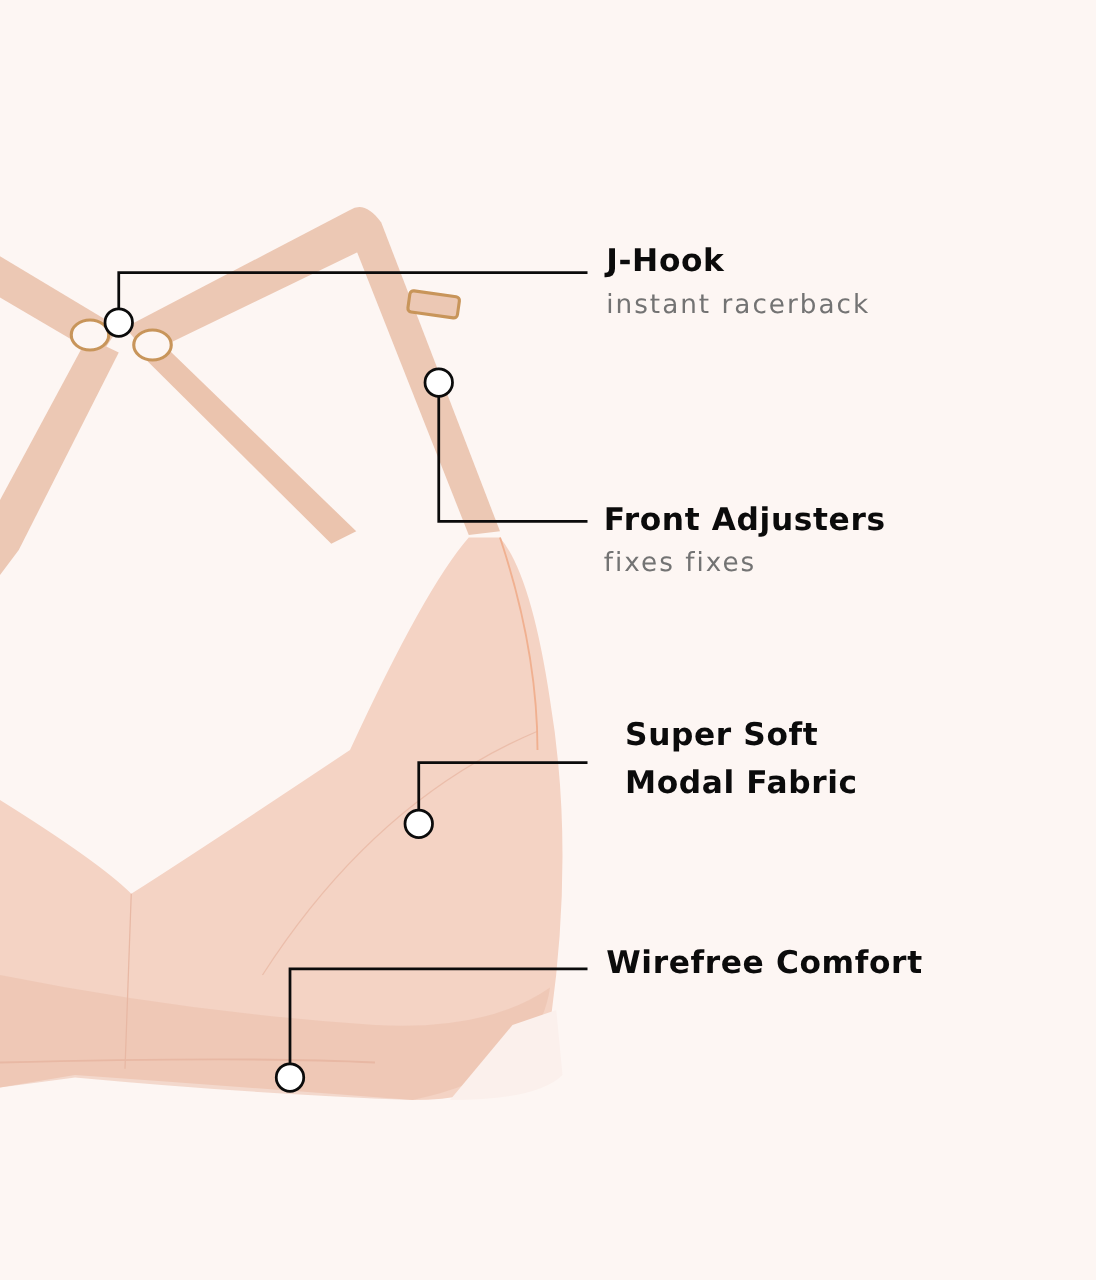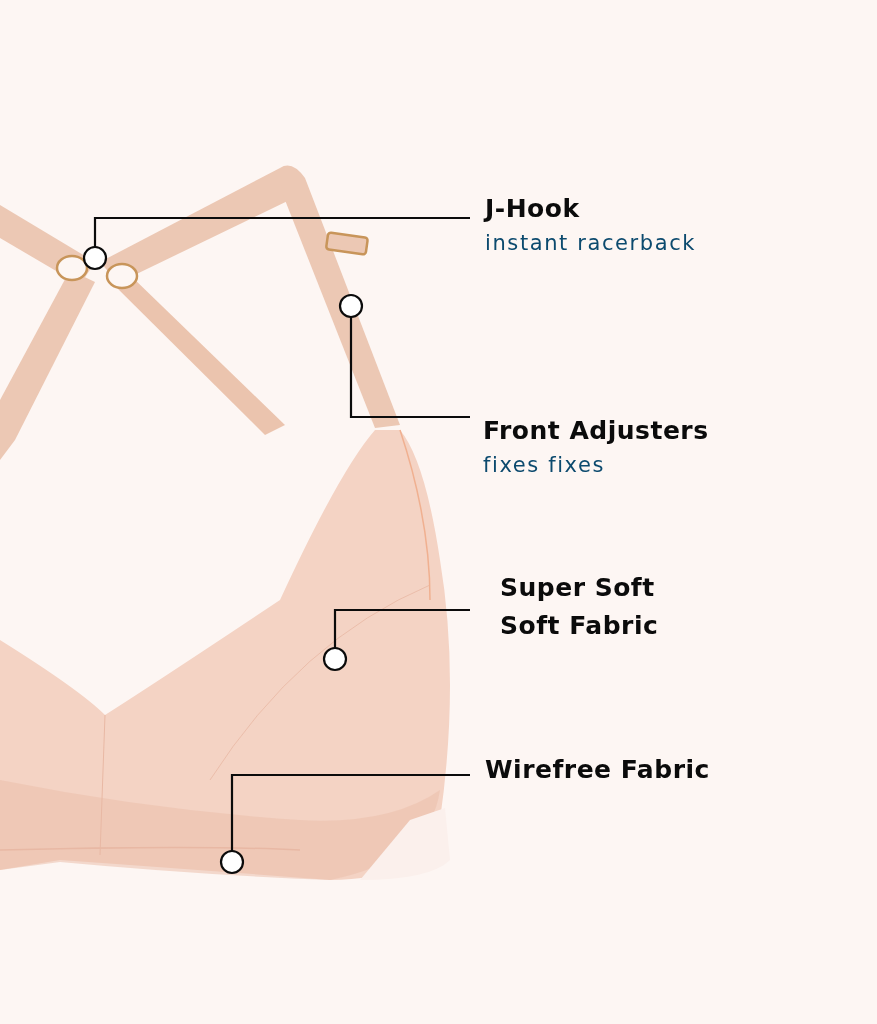--- a/index.html
+++ b/index.html
@@ -1,21 +1,21 @@
 <!DOCTYPE html>
 <html><head>
 <meta charset="utf-8">
 <style>
   html,body{margin:0;padding:0;}
   body{width:877px;height:1024px;background:#fdf6f3;position:relative;overflow:hidden;font-family:"DejaVu Sans","Liberation Sans",sans-serif;}
   .stage{position:absolute;left:0;top:0;width:877px;height:836px;}
   svg.art{position:absolute;left:0;top:0;}
   .label{position:absolute;color:#0b0b0b;}
   .title{font-weight:bold;font-size:25px;letter-spacing:0.5px;line-height:38px;}
-  .sub{font-size:21px;letter-spacing:1.6px;color:#0c4a6e;line-height:30px;}
+  .sub{font-size:21px;letter-spacing:1.6px;color:#737373;line-height:30px;}
 </style>
 </head>
 <body>
 
 <div class="stage">
   <svg class="art" width="877" height="1024" viewBox="0 0 877 1024">
 
     <path d="M0,205 L95,262 L80,285 L0,238 Z" fill="#ecc8b4"></path>
 
     <path d="M0,400 L70,270 L95,282 L15,440 L0,460 Z" fill="#ecc8b4"></path>
@@ -55,26 +55,26 @@
       <circle cx="335" cy="659" r="11"></circle>
       <circle cx="232" cy="862" r="11"></circle>
     </g>
   </svg>
 
   <div class="label" style="left:485px;top:190px;">
     <div class="title">J-Hook</div>
     <div class="sub">instant racerback</div>
   </div>
 
-  <div class="label" style="left:483px;top:412px;">
+  <div class="label" style="left:483px;top:397px;">
     <div class="title">Front Adjusters</div>
     <div class="sub">fixes fixes</div>
   </div>
 
   <div class="label" style="left:500px;top:569px;">
     <div class="title">Super Soft</div>
-    <div class="title">Soft Fabric</div>
+    <div class="title">Modal Fabric</div>
   </div>
 
   <div class="label" style="left:485px;top:751px;">
-    <div class="title">Wirefree Fabric</div>
+    <div class="title">Wirefree Comfort</div>
   </div>
 </div>
 
 </body></html>

